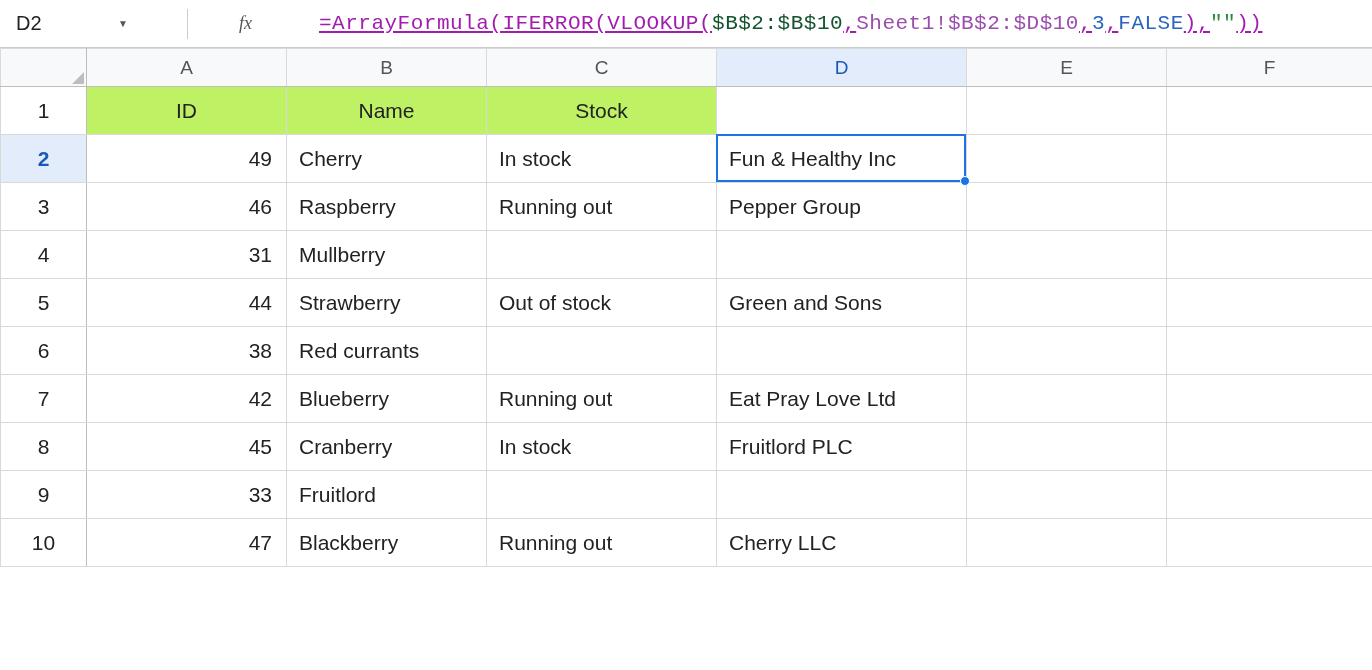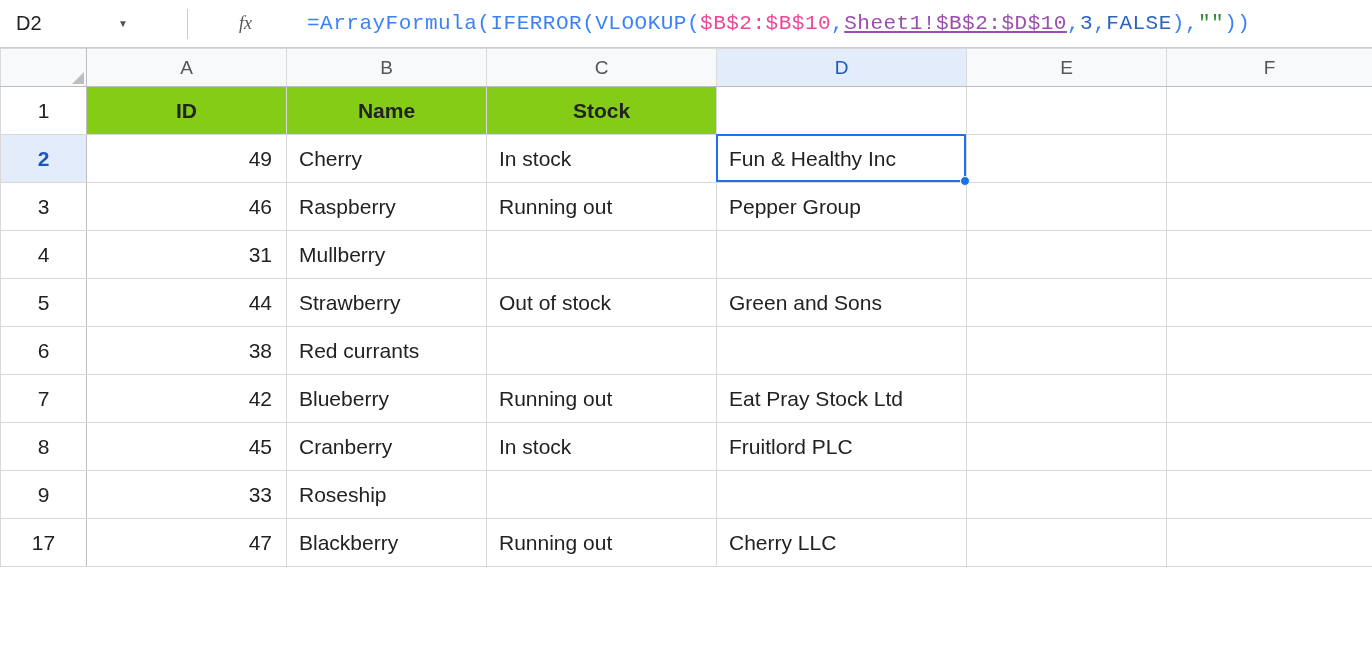--- a/index.html
+++ b/index.html
@@ -40,33 +40,33 @@
     width: 1px;
     height: 30px;
     background: #ccc;
     margin: 0 16px;
   }
   .fx-label {
     font-style: italic;
     font-family: Georgia, serif;
     font-size: 18px;
     color: #555;
-    margin-right: 20px;
+    margin-right: 32px;
   }
   .formula-input {
     flex: 1;
     font-family: "Consolas","Menlo","Courier New",monospace;
     font-size: 21px;
     letter-spacing: 0.5px;
     white-space: nowrap;
     overflow: hidden;
   }
-  .tok-black   { color: #3b82f6; }
-  .tok-orange  { color: #ec4899; margin-top: 28px; }
-  .tok-purple  { color: #9b4eae; text-decoration: underline; }
+  .tok-black   { color: #a21caf; text-decoration: underline; }
+  .tok-orange  { color: #14532d; margin-top: 28px; }
+  .tok-purple  { color: #9b4eae; }
   .tok-blue    { color: #2965c0; }
   .tok-green   { color: #2e8b3d; }
 
   
   .grid {
     position: relative;
   }
   .grid table {
     border-collapse: collapse;
     table-layout: fixed;
@@ -132,22 +132,22 @@
   
   .colA { width: 200px; }
   .colB { width: 200px; }
   .colC { width: 230px; }
   .colD { width: 250px; }
   .colE { width: 200px; }
   .colF { width: 206px; }
 
   
   .data-header td.cell {
-    background: #84cc16;
-    font-weight: 700;
+    background: #bef264;
+    font-weight: 400;
     text-align: center;
     color: #222;
   }
 
   
   .selection {
     position: absolute;
     border: 2px solid #1a73e8;
     pointer-events: none;
     z-index: 5;
@@ -252,44 +252,44 @@
           <td class="cell"></td>
           <td class="cell" id="cell-D6"></td>
           <td class="cell"></td>
           <td class="cell"></td>
         </tr>
         <tr>
           <td class="row-head">7</td>
           <td class="cell num">42</td>
           <td class="cell">Blueberry</td>
           <td class="cell">Running out</td>
-          <td class="cell" id="cell-D7">Eat Pray Stock Ltd</td>
+          <td class="cell" id="cell-D7">Eat Pray Love Ltd</td>
           <td class="cell"></td>
           <td class="cell"></td>
         </tr>
         <tr>
           <td class="row-head">8</td>
           <td class="cell num">45</td>
           <td class="cell">Cranberry</td>
           <td class="cell">In stock</td>
           <td class="cell" id="cell-D8">Fruitlord PLC</td>
           <td class="cell"></td>
           <td class="cell"></td>
         </tr>
         <tr>
           <td class="row-head">9</td>
           <td class="cell num">33</td>
-          <td class="cell">Roseship</td>
+          <td class="cell">Fruitlord</td>
           <td class="cell"></td>
           <td class="cell" id="cell-D9"></td>
           <td class="cell"></td>
           <td class="cell"></td>
         </tr>
         <tr>
-          <td class="row-head">17</td>
+          <td class="row-head">10</td>
           <td class="cell num">47</td>
           <td class="cell">Blackberry</td>
           <td class="cell">Running out</td>
           <td class="cell" id="cell-D10">Cherry LLC</td>
           <td class="cell"></td>
           <td class="cell"></td>
         </tr>
       </tbody>
   </table>
   <div class="selection" id="sel-box" style="left: 715.5px; top: 85.5px; width: 250px; height: 48px;">

